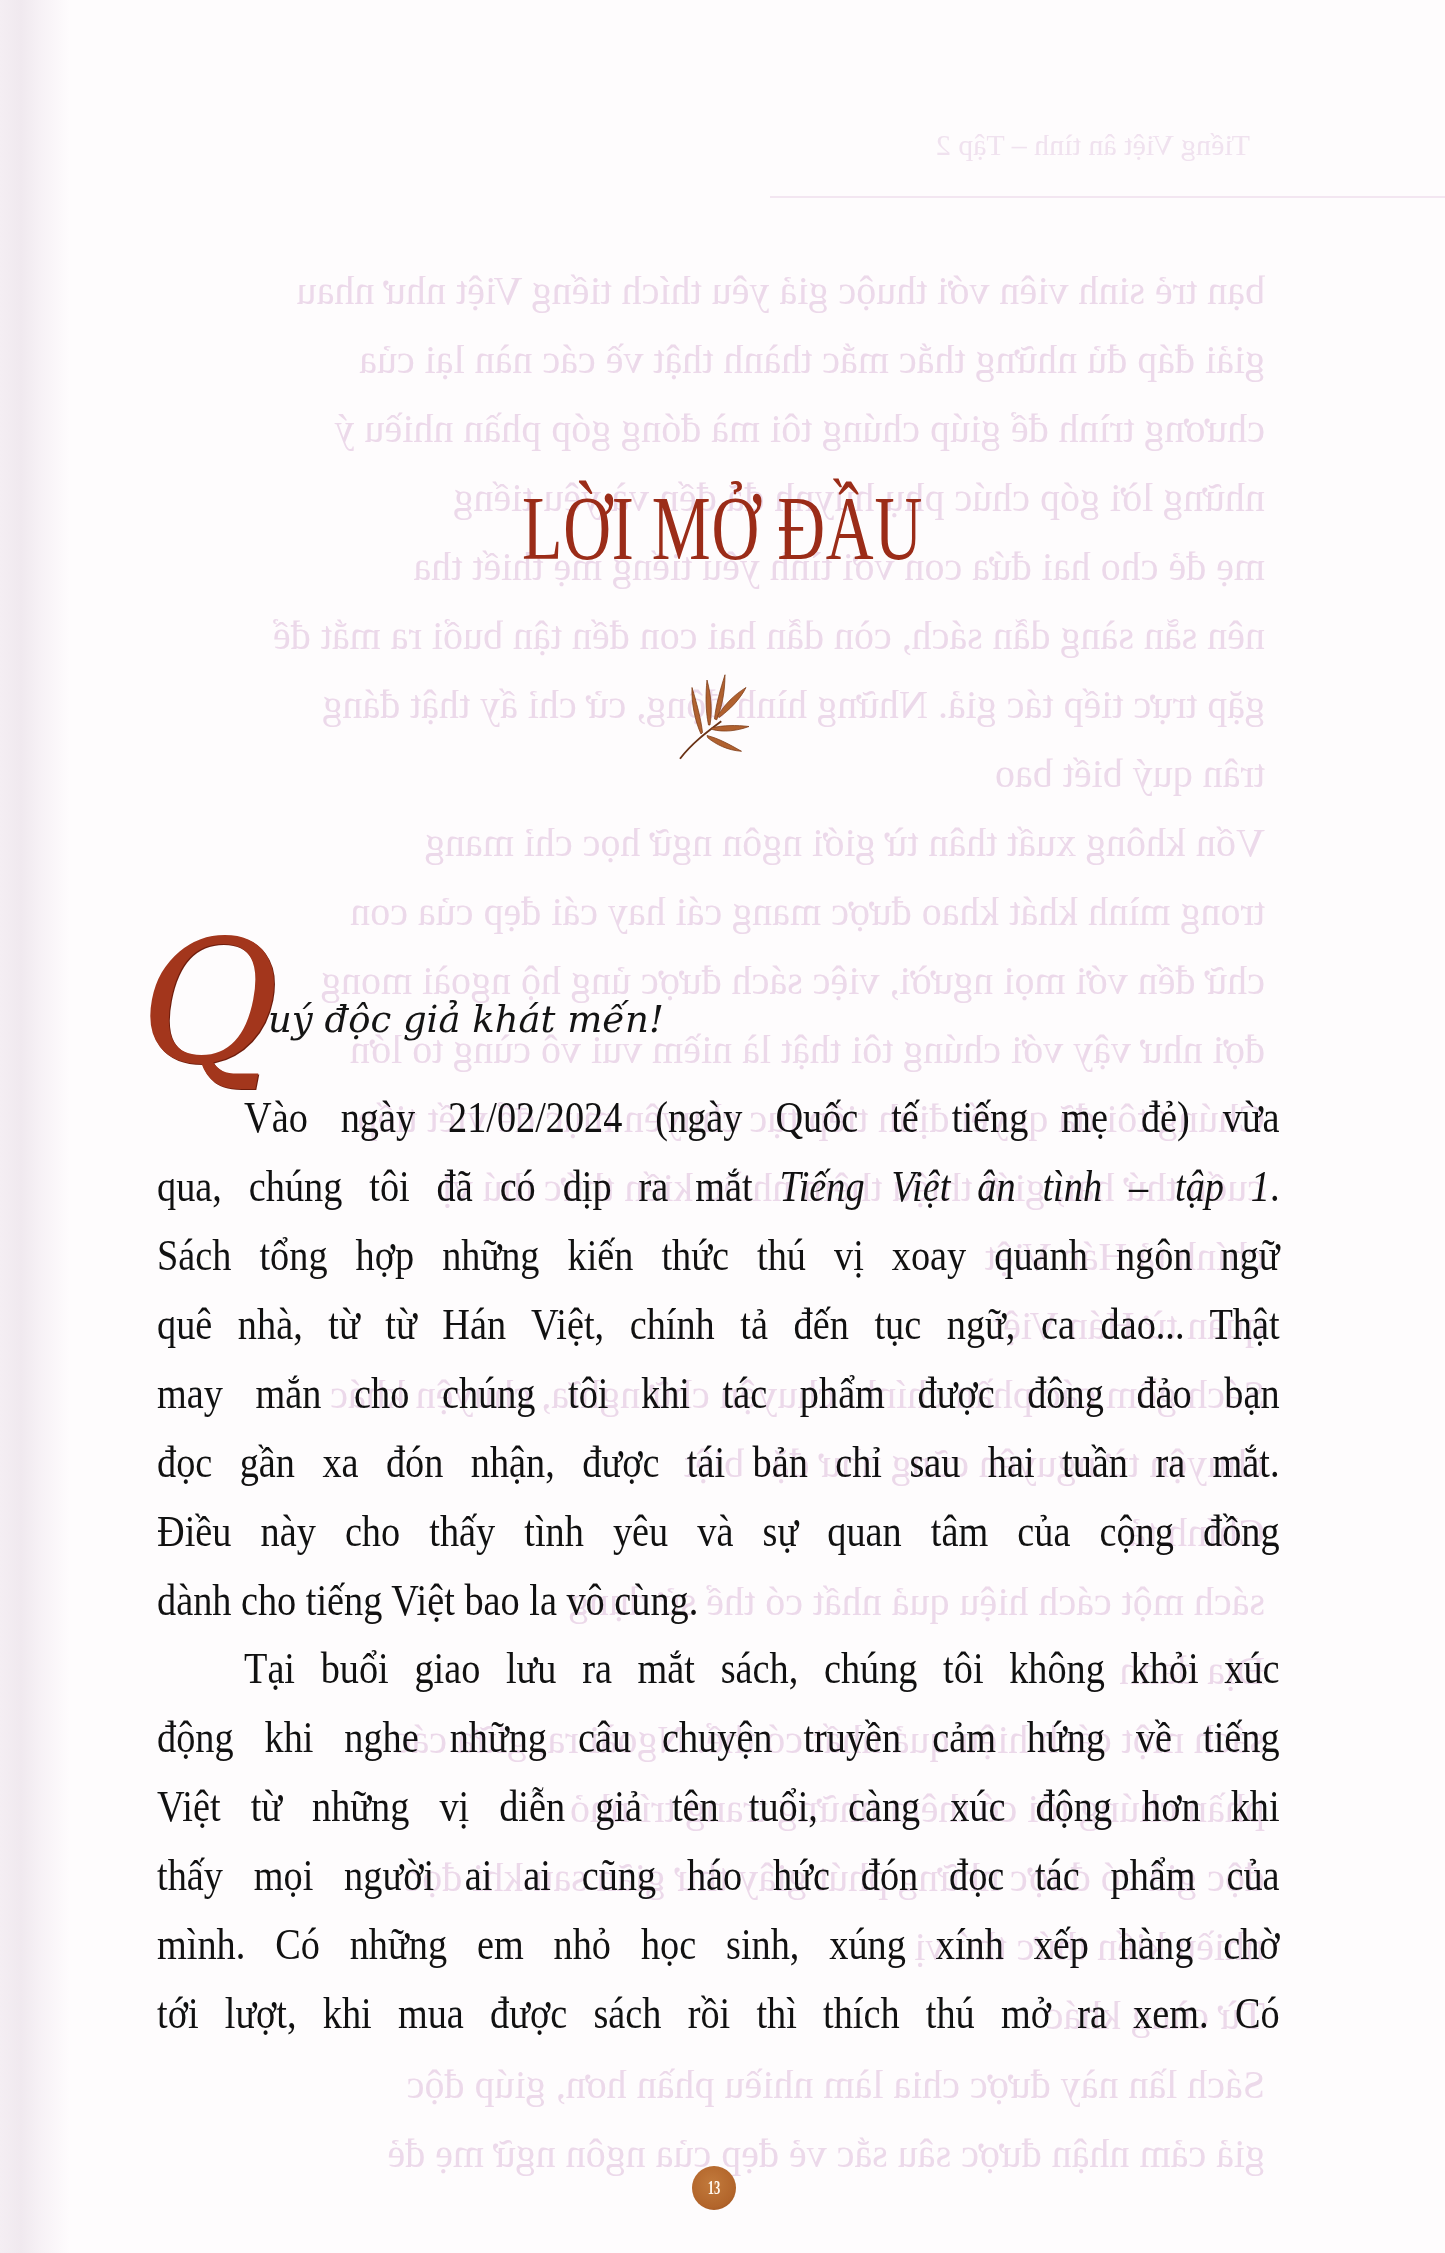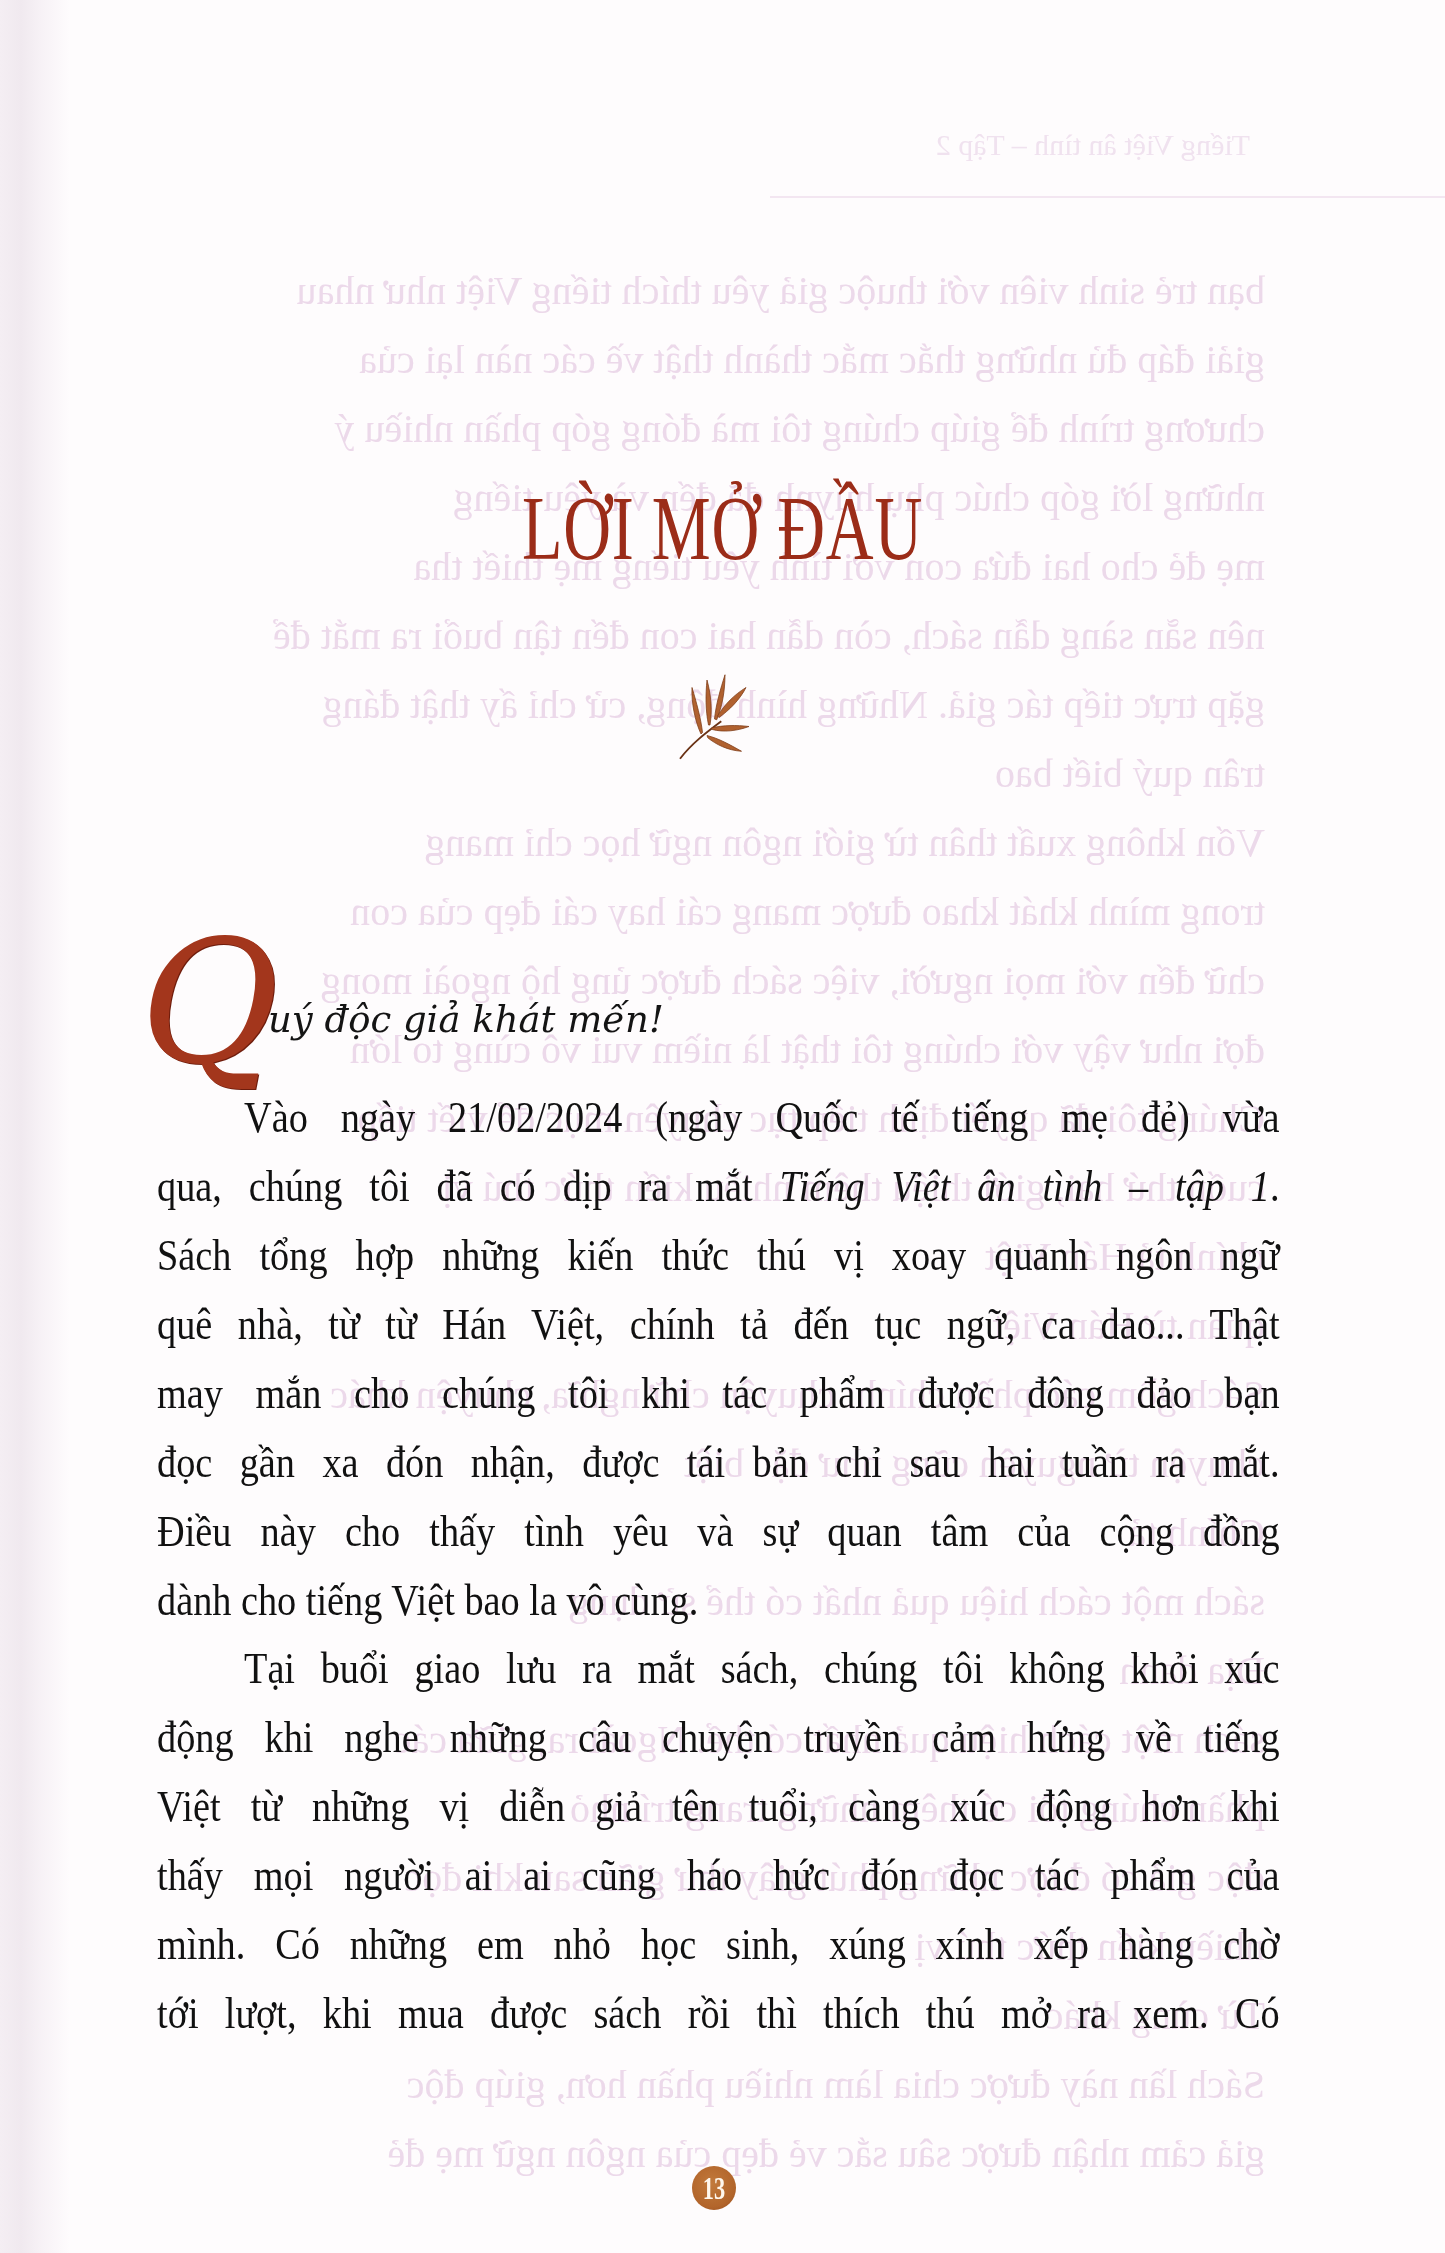--- a/index.html
+++ b/index.html
@@ -133,21 +133,21 @@
     position: absolute;
     left: 692px;
     top: 2166px;
     width: 44px;
     height: 44px;
     border-radius: 50%;
     background: radial-gradient(circle at 45% 40%, #c27a3c 0%, #b2652b 65%, #93471c 100%);
     color: #fff8ee;
     font-family: "Liberation Serif", serif;
     font-weight: bold;
-    font-size: 32px;
+    font-size: 18px;
     line-height: 44px;
     text-align: center;
   }
   .pagenum span {
     display: inline-block;
     transform: scaleX(0.7);
   }
 </style>
 </head>
 <body>

